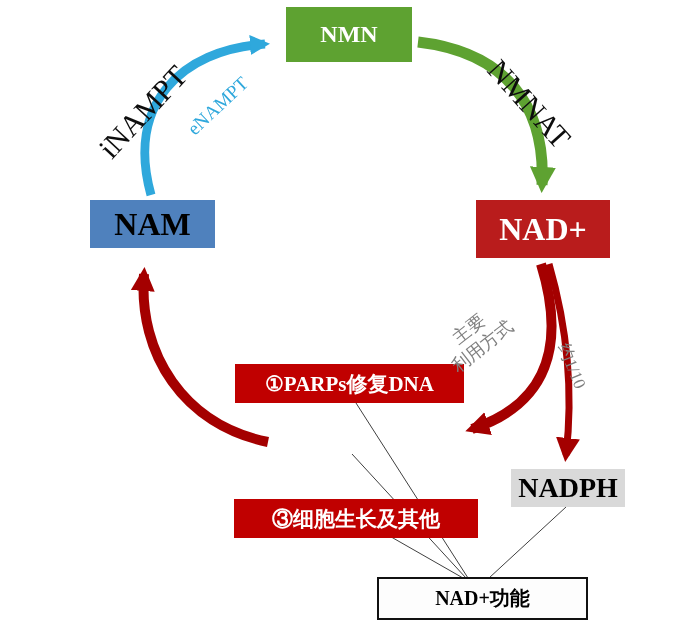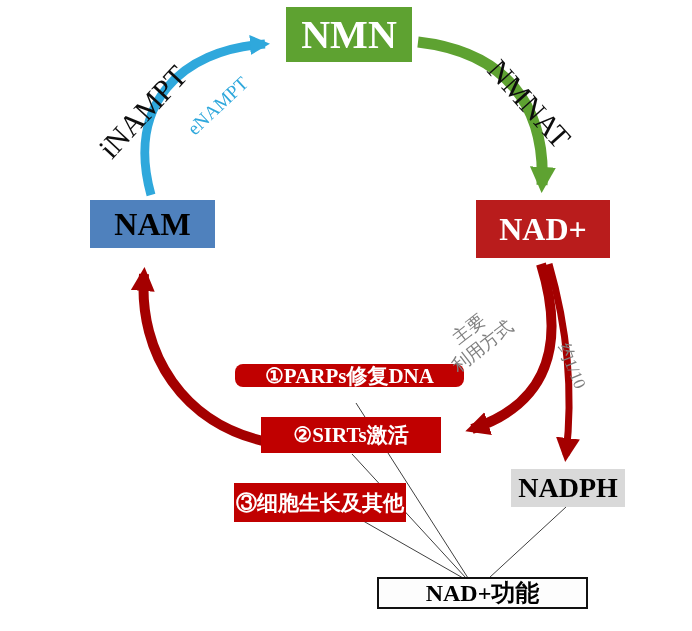--- a/index.html
+++ b/index.html
@@ -5,32 +5,32 @@
   html,body { margin:0; padding:0; background:#ffffff; }
   .canvas {
     position:relative; width:692px; height:631px; background:#ffffff;
     font-family:"Liberation Serif","DejaVu Serif",serif; overflow:hidden;
   }
   .arrow-layer { position:absolute; left:0; top:0; z-index:1; }
   .node {
     position:absolute; z-index:2; display:flex; align-items:center; justify-content:center;
     font-weight:bold; box-sizing:border-box;
   }
-  .node-nmn  { left:286px; top:7px;   width:126px; height:55px; background:#5ea231; color:#ffffff; font-size:40px; }
+  .node-nmn  { left:286px; top:7px;   width:126px; height:55px; background:#5ea231; color:#ffffff; font-size:24px; }
   .node-nam  { left:90px;  top:200px; width:125px; height:48px; background:#4f81bd; color:#000000; font-size:32px; }
   .node-nad  { left:476px; top:200px; width:134px; height:58px; background:#b91c1c; color:#ffffff; font-size:32px; }
   .node-nadph{ left:511px; top:469px; width:114px; height:38px; background:#d9d9d9; color:#000000; font-size:28px; }
-  .node-nadfn{ left:377px; top:577px; width:211px; height:32px; background:#fdfdfd; border:2px solid #111111; color:#000000; font-size:24px; }
+  .node-nadfn{ left:377px; top:577px; width:211px; height:43px; background:#fdfdfd; border:2px solid #111111; color:#000000; font-size:20px; }
   .func {
     position:absolute; z-index:2; background:#c00000; color:#ffffff; font-weight:bold;
     font-size:21px; display:flex; align-items:center; justify-content:center;
   }
-  .func-1 { left:235px; top:364px; width:229px; height:23px;border-radius:8px; }
+  .func-1 { left:235px; top:364px; width:229px; height:39px; }
   .func-2 { left:261px; top:417px; width:180px; height:36px; }
-  .func-3 { left:234px; top:483px; width:172px; height:39px; }
+  .func-3 { left:234px; top:499px; width:244px; height:39px; }
   .lbl { position:absolute; z-index:3; white-space:nowrap; }
   .lbl-inampt { left:143px; top:112px; transform:translate(-50%,-50%) rotate(-47deg); font-size:30px; color:#0d0d0d; }
   .lbl-enampt { left:218px; top:106px; transform:translate(-50%,-50%) rotate(-43deg); font-size:19px; color:#2fa8dc; }
   .lbl-nmnat  { left:529px; top:104px; transform:translate(-50%,-50%) rotate(48deg);  font-size:30px; color:#0d0d0d; }
   .lbl-usage  { left:476px; top:338px; transform:translate(-50%,-50%) rotate(-38deg); font-size:18px; color:#7f7f7f;
                 text-align:center; line-height:1.2; width:max-content; }
   .lbl-ratio  { left:572px; top:366px; transform:translate(-50%,-50%) rotate(68deg);  font-size:17px; color:#7f7f7f; }
 </style>
 </head>
 <body>
@@ -62,21 +62,20 @@
       <line x1="344" y1="510" x2="463" y2="578"></line>
       <line x1="566" y1="507" x2="489" y2="578"></line>
     </g>
   </svg>
 
   <div class="node node-nmn">NMN</div>
   <div class="node node-nam">NAM</div>
   <div class="node node-nad">NAD+</div>
 
   <div class="func func-1">①PARPs修复DNA</div>
-  <div class="func func-2">②SIRTs激活</div>
   <div class="func func-3">③细胞生长及其他</div>
 
   <div class="node node-nadph">NADPH</div>
   <div class="node node-nadfn">NAD+功能</div>
 
   <div class="lbl lbl-inampt">iNAMPT</div>
   <div class="lbl lbl-enampt">eNAMPT</div>
   <div class="lbl lbl-nmnat">NMNAT</div>
 
   <div class="lbl lbl-usage">

